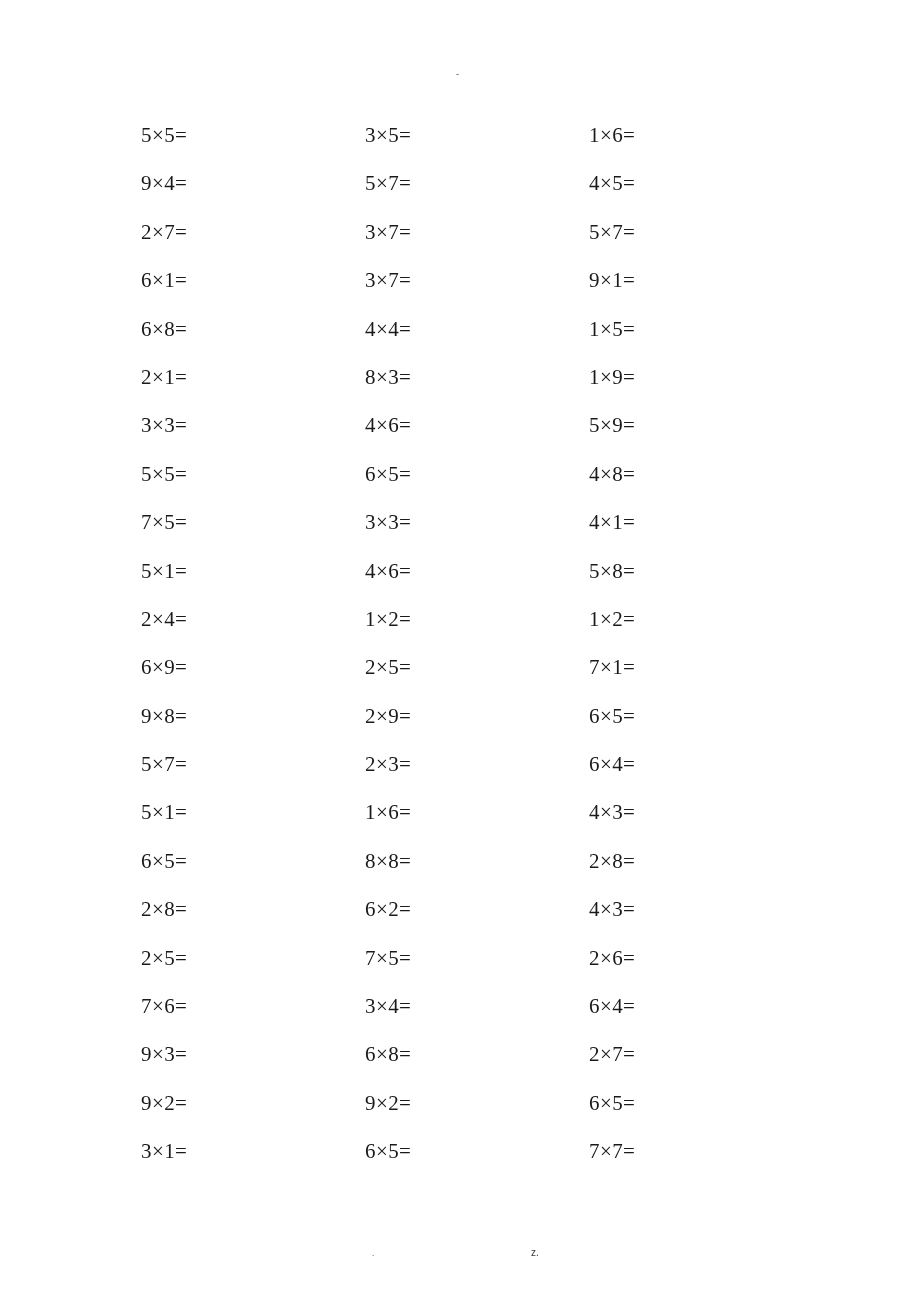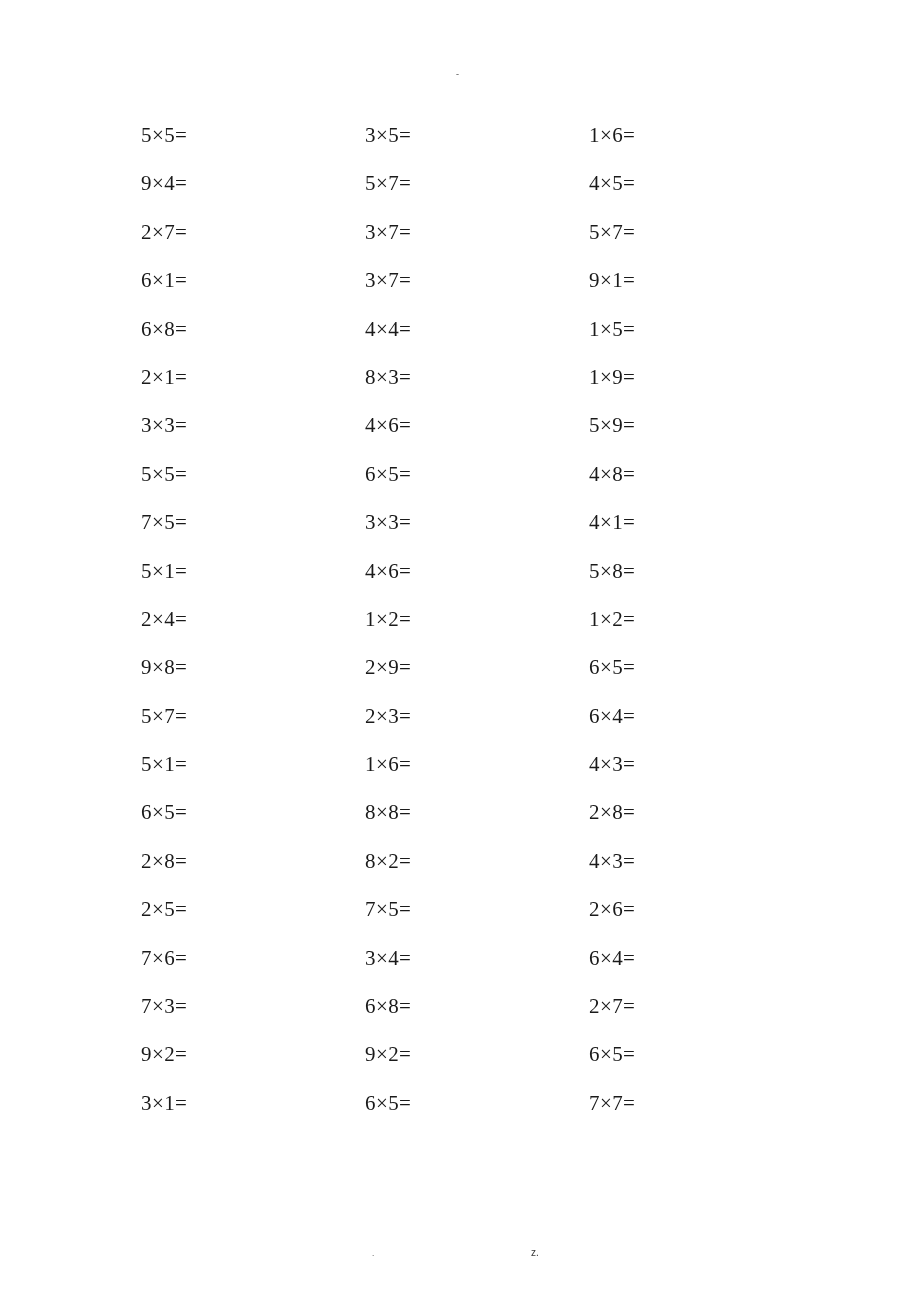--- a/index.html
+++ b/index.html
@@ -124,20 +124,25 @@
         <span class="problem-cell col-0">5×1=</span>
         <span class="problem-cell col-1">4×6=</span>
         <span class="problem-cell col-2">5×8=</span>
       </div>
       <div class="problem-row">
         <span class="problem-cell col-0">2×4=</span>
         <span class="problem-cell col-1">1×2=</span>
         <span class="problem-cell col-2">1×2=</span>
       </div>
       <div class="problem-row">
+        <span class="problem-cell col-0">6×9=</span>
+        <span class="problem-cell col-1">2×5=</span>
+        <span class="problem-cell col-2">7×1=</span>
+      </div>
+      <div class="problem-row">
         <span class="problem-cell col-0">9×8=</span>
         <span class="problem-cell col-1">2×9=</span>
         <span class="problem-cell col-2">6×5=</span>
       </div>
       <div class="problem-row">
         <span class="problem-cell col-0">5×7=</span>
         <span class="problem-cell col-1">2×3=</span>
         <span class="problem-cell col-2">6×4=</span>
       </div>
       <div class="problem-row">
@@ -145,35 +150,35 @@
         <span class="problem-cell col-1">1×6=</span>
         <span class="problem-cell col-2">4×3=</span>
       </div>
       <div class="problem-row">
         <span class="problem-cell col-0">6×5=</span>
         <span class="problem-cell col-1">8×8=</span>
         <span class="problem-cell col-2">2×8=</span>
       </div>
       <div class="problem-row">
         <span class="problem-cell col-0">2×8=</span>
-        <span class="problem-cell col-1">8×2=</span>
+        <span class="problem-cell col-1">6×2=</span>
         <span class="problem-cell col-2">4×3=</span>
       </div>
       <div class="problem-row">
         <span class="problem-cell col-0">2×5=</span>
         <span class="problem-cell col-1">7×5=</span>
         <span class="problem-cell col-2">2×6=</span>
       </div>
       <div class="problem-row">
         <span class="problem-cell col-0">7×6=</span>
         <span class="problem-cell col-1">3×4=</span>
         <span class="problem-cell col-2">6×4=</span>
       </div>
       <div class="problem-row">
-        <span class="problem-cell col-0">7×3=</span>
+        <span class="problem-cell col-0">9×3=</span>
         <span class="problem-cell col-1">6×8=</span>
         <span class="problem-cell col-2">2×7=</span>
       </div>
       <div class="problem-row">
         <span class="problem-cell col-0">9×2=</span>
         <span class="problem-cell col-1">9×2=</span>
         <span class="problem-cell col-2">6×5=</span>
       </div>
       <div class="problem-row">
         <span class="problem-cell col-0">3×1=</span>

